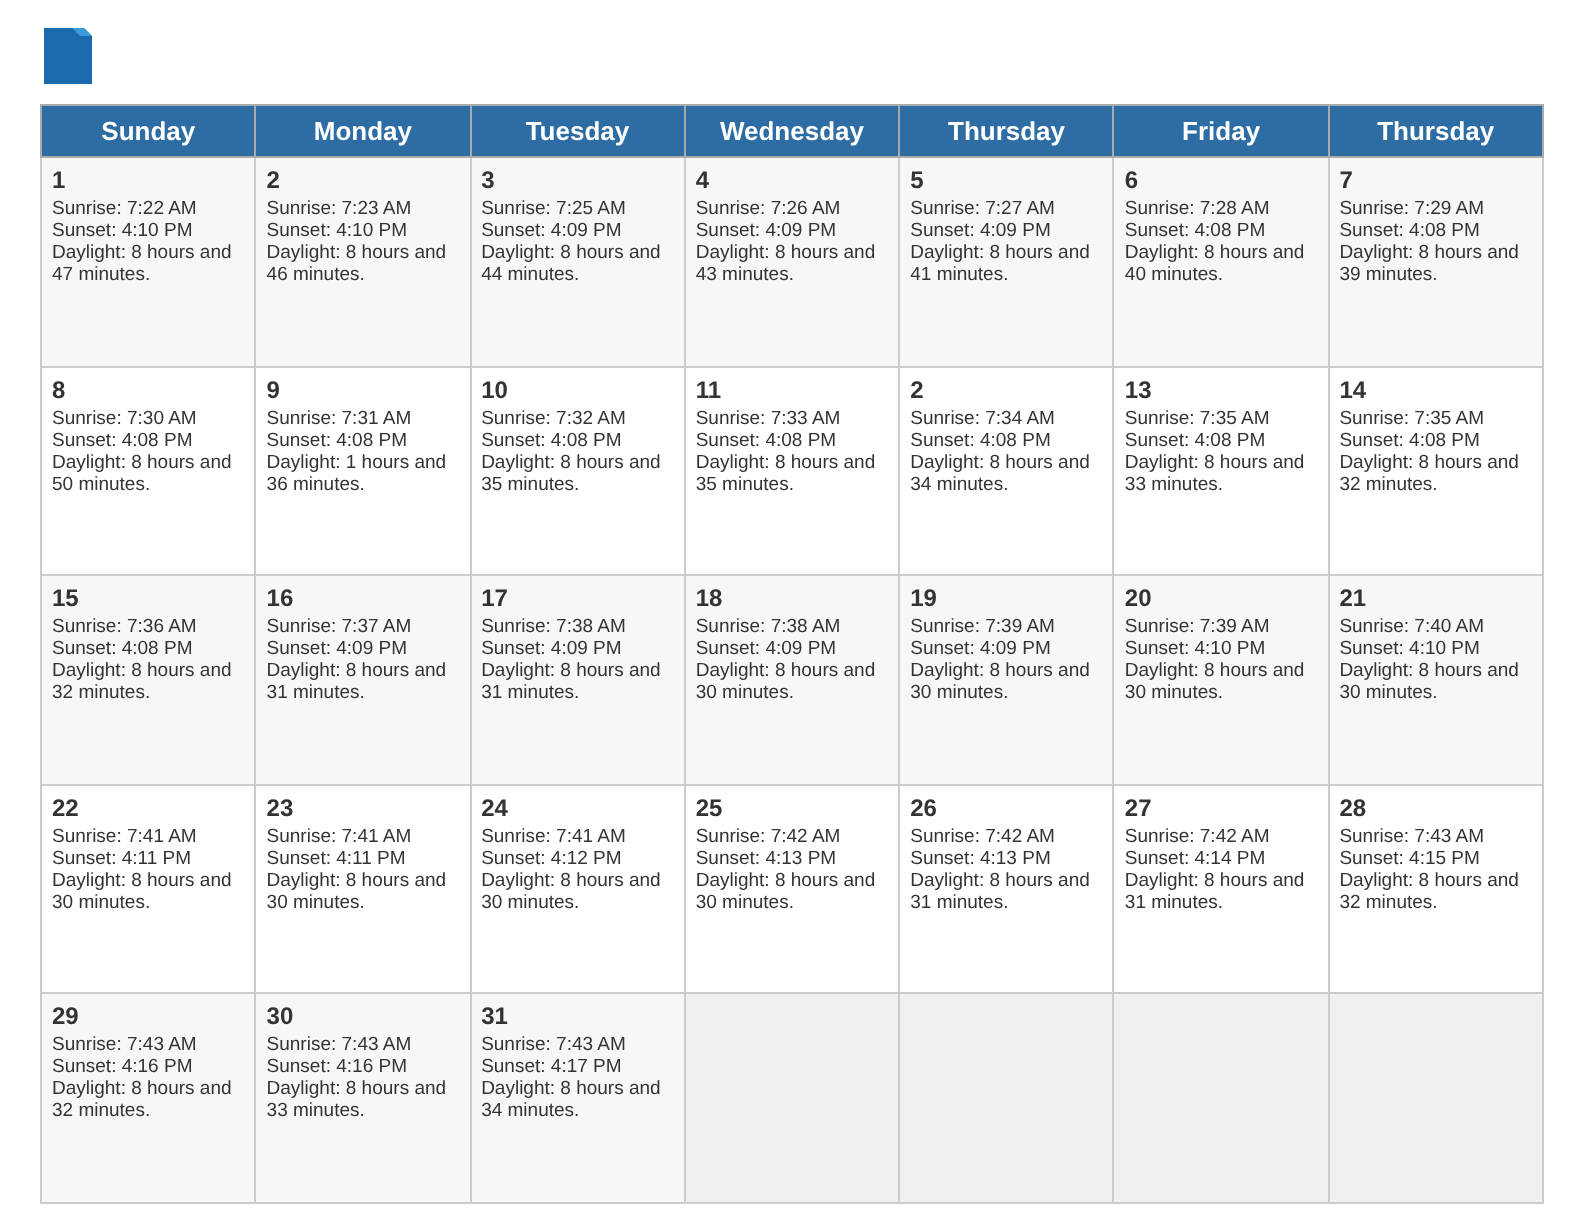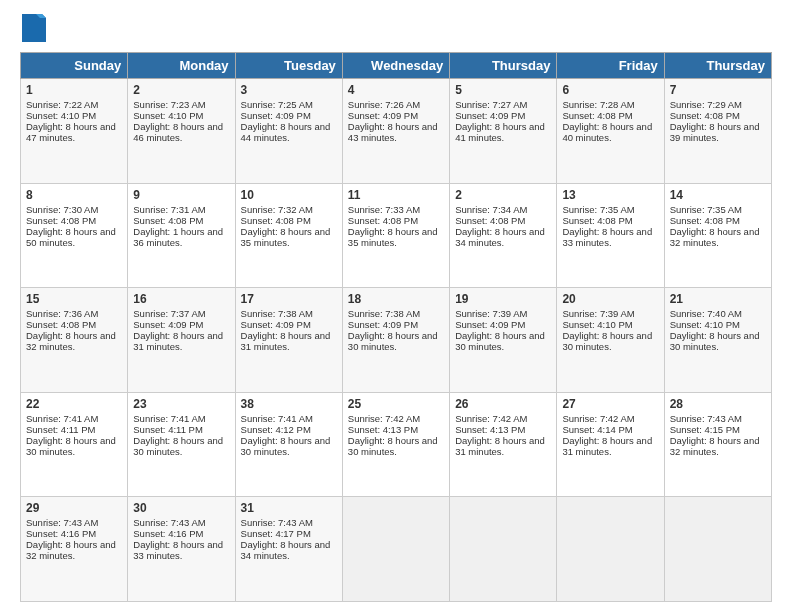--- a/index.html
+++ b/index.html
@@ -62,21 +62,21 @@
       color: #555;
     }
     .calendar-table {
       width: 100%;
       border-collapse: collapse;
       flex: 1;
     }
     .calendar-table thead tr th {
       background-color: #2e6da4;
       color: #fff;
-      text-align: right;
+      text-align: center;
       padding: 5px 6px;
       font-size: 13px;
       font-weight: bold;
       border: 1px solid #aaa;
     }
     .calendar-table tbody tr td {
       vertical-align: top;
       border: 1px solid #ccc;
       padding: 4px 5px;
       font-size: 9.5px;
@@ -158,21 +158,21 @@
           <td><span class="day-num">16</span><span>Sunrise: 7:37 AM</span><br><span>Sunset: 4:09 PM</span><br><span>Daylight: 8 hours and 31 minutes.</span></td>
           <td><span class="day-num">17</span><span>Sunrise: 7:38 AM</span><br><span>Sunset: 4:09 PM</span><br><span>Daylight: 8 hours and 31 minutes.</span></td>
           <td><span class="day-num">18</span><span>Sunrise: 7:38 AM</span><br><span>Sunset: 4:09 PM</span><br><span>Daylight: 8 hours and 30 minutes.</span></td>
           <td><span class="day-num">19</span><span>Sunrise: 7:39 AM</span><br><span>Sunset: 4:09 PM</span><br><span>Daylight: 8 hours and 30 minutes.</span></td>
           <td><span class="day-num">20</span><span>Sunrise: 7:39 AM</span><br><span>Sunset: 4:10 PM</span><br><span>Daylight: 8 hours and 30 minutes.</span></td>
           <td><span class="day-num">21</span><span>Sunrise: 7:40 AM</span><br><span>Sunset: 4:10 PM</span><br><span>Daylight: 8 hours and 30 minutes.</span></td>
         </tr>
         <tr>
           <td><span class="day-num">22</span><span>Sunrise: 7:41 AM</span><br><span>Sunset: 4:11 PM</span><br><span>Daylight: 8 hours and 30 minutes.</span></td>
           <td><span class="day-num">23</span><span>Sunrise: 7:41 AM</span><br><span>Sunset: 4:11 PM</span><br><span>Daylight: 8 hours and 30 minutes.</span></td>
-          <td><span class="day-num">38</span><span>Sunrise: 7:41 AM</span><br><span>Sunset: 4:12 PM</span><br><span>Daylight: 8 hours and 30 minutes.</span></td>
+          <td><span class="day-num">24</span><span>Sunrise: 7:41 AM</span><br><span>Sunset: 4:12 PM</span><br><span>Daylight: 8 hours and 30 minutes.</span></td>
           <td><span class="day-num">25</span><span>Sunrise: 7:42 AM</span><br><span>Sunset: 4:13 PM</span><br><span>Daylight: 8 hours and 30 minutes.</span></td>
           <td><span class="day-num">26</span><span>Sunrise: 7:42 AM</span><br><span>Sunset: 4:13 PM</span><br><span>Daylight: 8 hours and 31 minutes.</span></td>
           <td><span class="day-num">27</span><span>Sunrise: 7:42 AM</span><br><span>Sunset: 4:14 PM</span><br><span>Daylight: 8 hours and 31 minutes.</span></td>
           <td><span class="day-num">28</span><span>Sunrise: 7:43 AM</span><br><span>Sunset: 4:15 PM</span><br><span>Daylight: 8 hours and 32 minutes.</span></td>
         </tr>
         <tr>
           <td><span class="day-num">29</span><span>Sunrise: 7:43 AM</span><br><span>Sunset: 4:16 PM</span><br><span>Daylight: 8 hours and 32 minutes.</span></td>
           <td><span class="day-num">30</span><span>Sunrise: 7:43 AM</span><br><span>Sunset: 4:16 PM</span><br><span>Daylight: 8 hours and 33 minutes.</span></td>
           <td><span class="day-num">31</span><span>Sunrise: 7:43 AM</span><br><span>Sunset: 4:17 PM</span><br><span>Daylight: 8 hours and 34 minutes.</span></td>
           <td class="cell-empty"></td>

